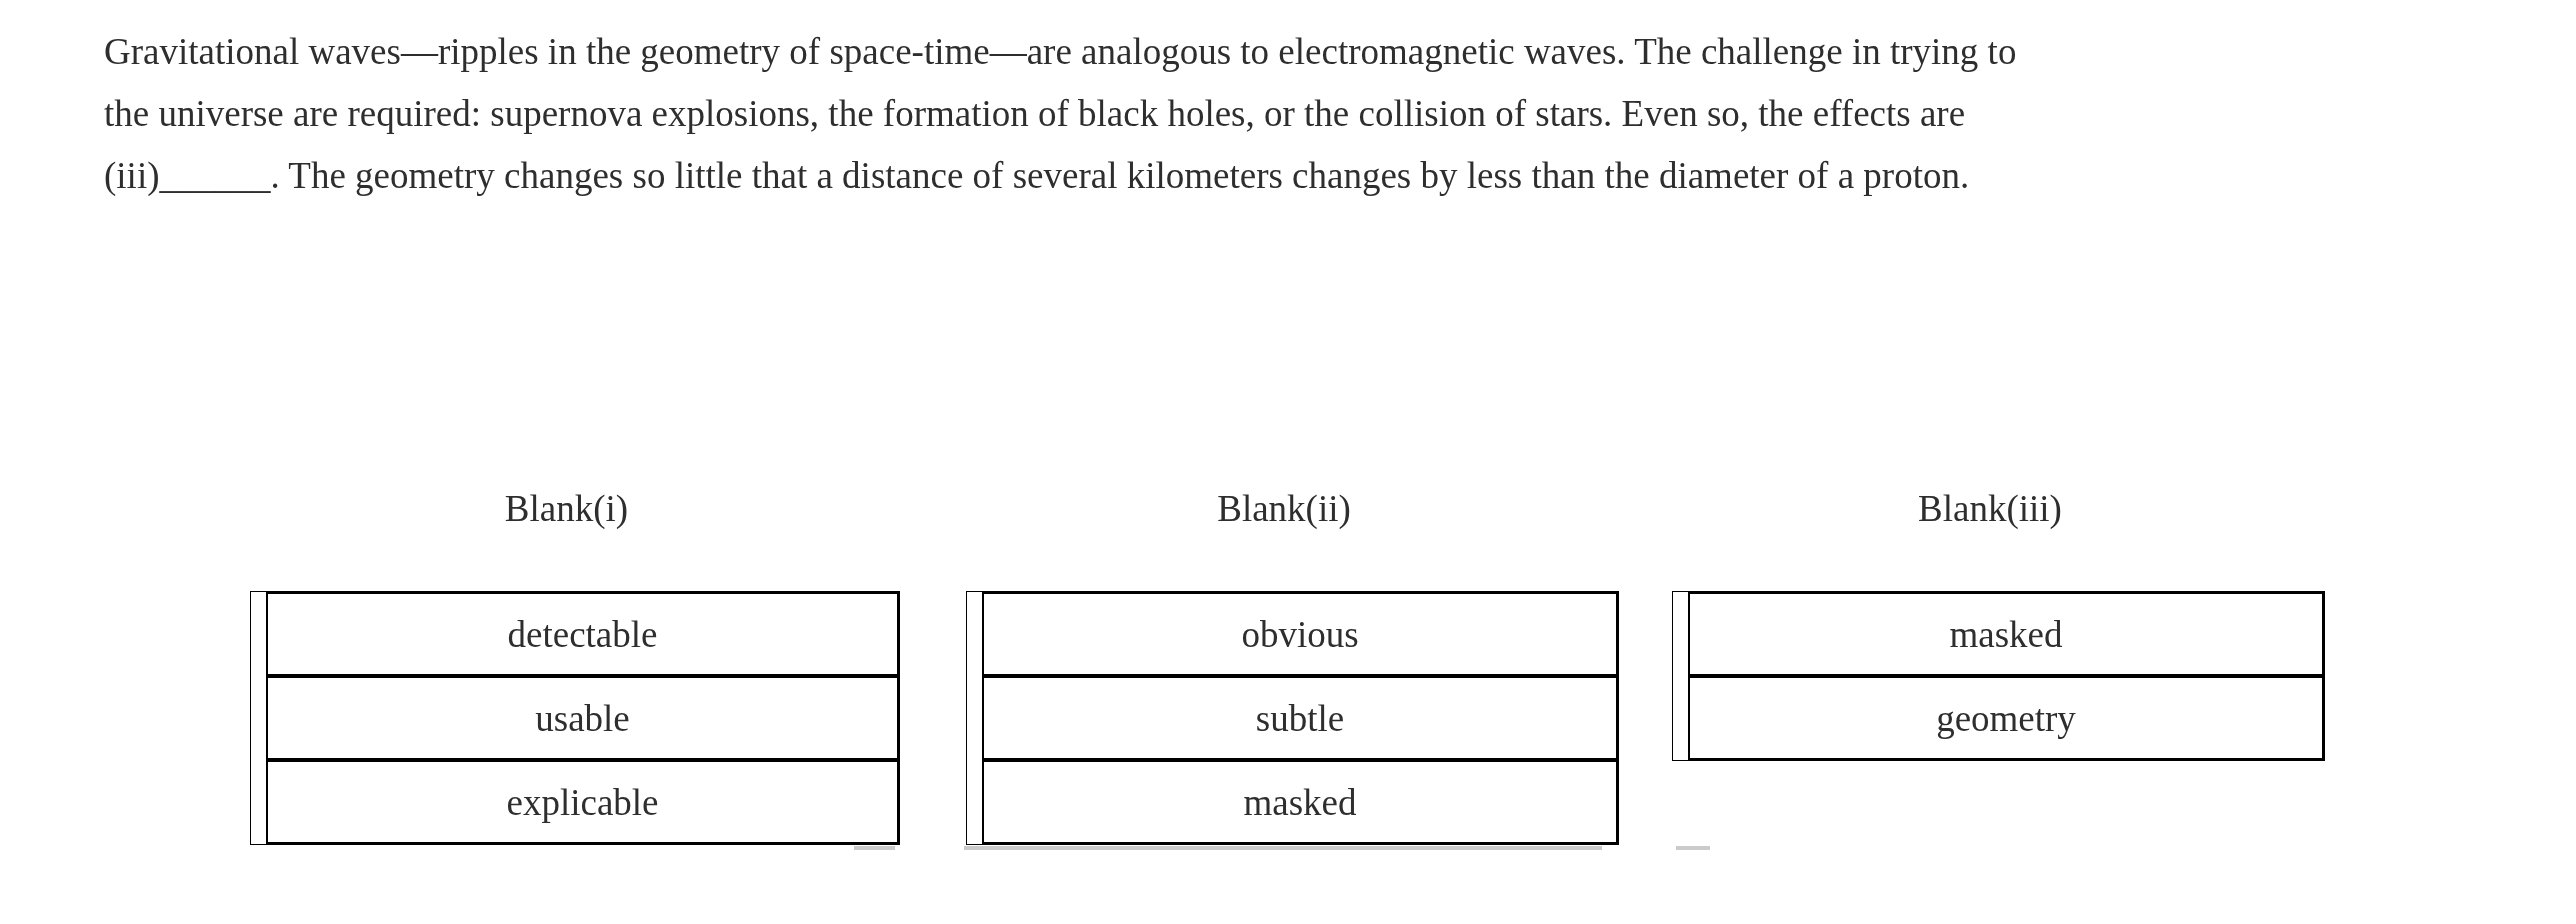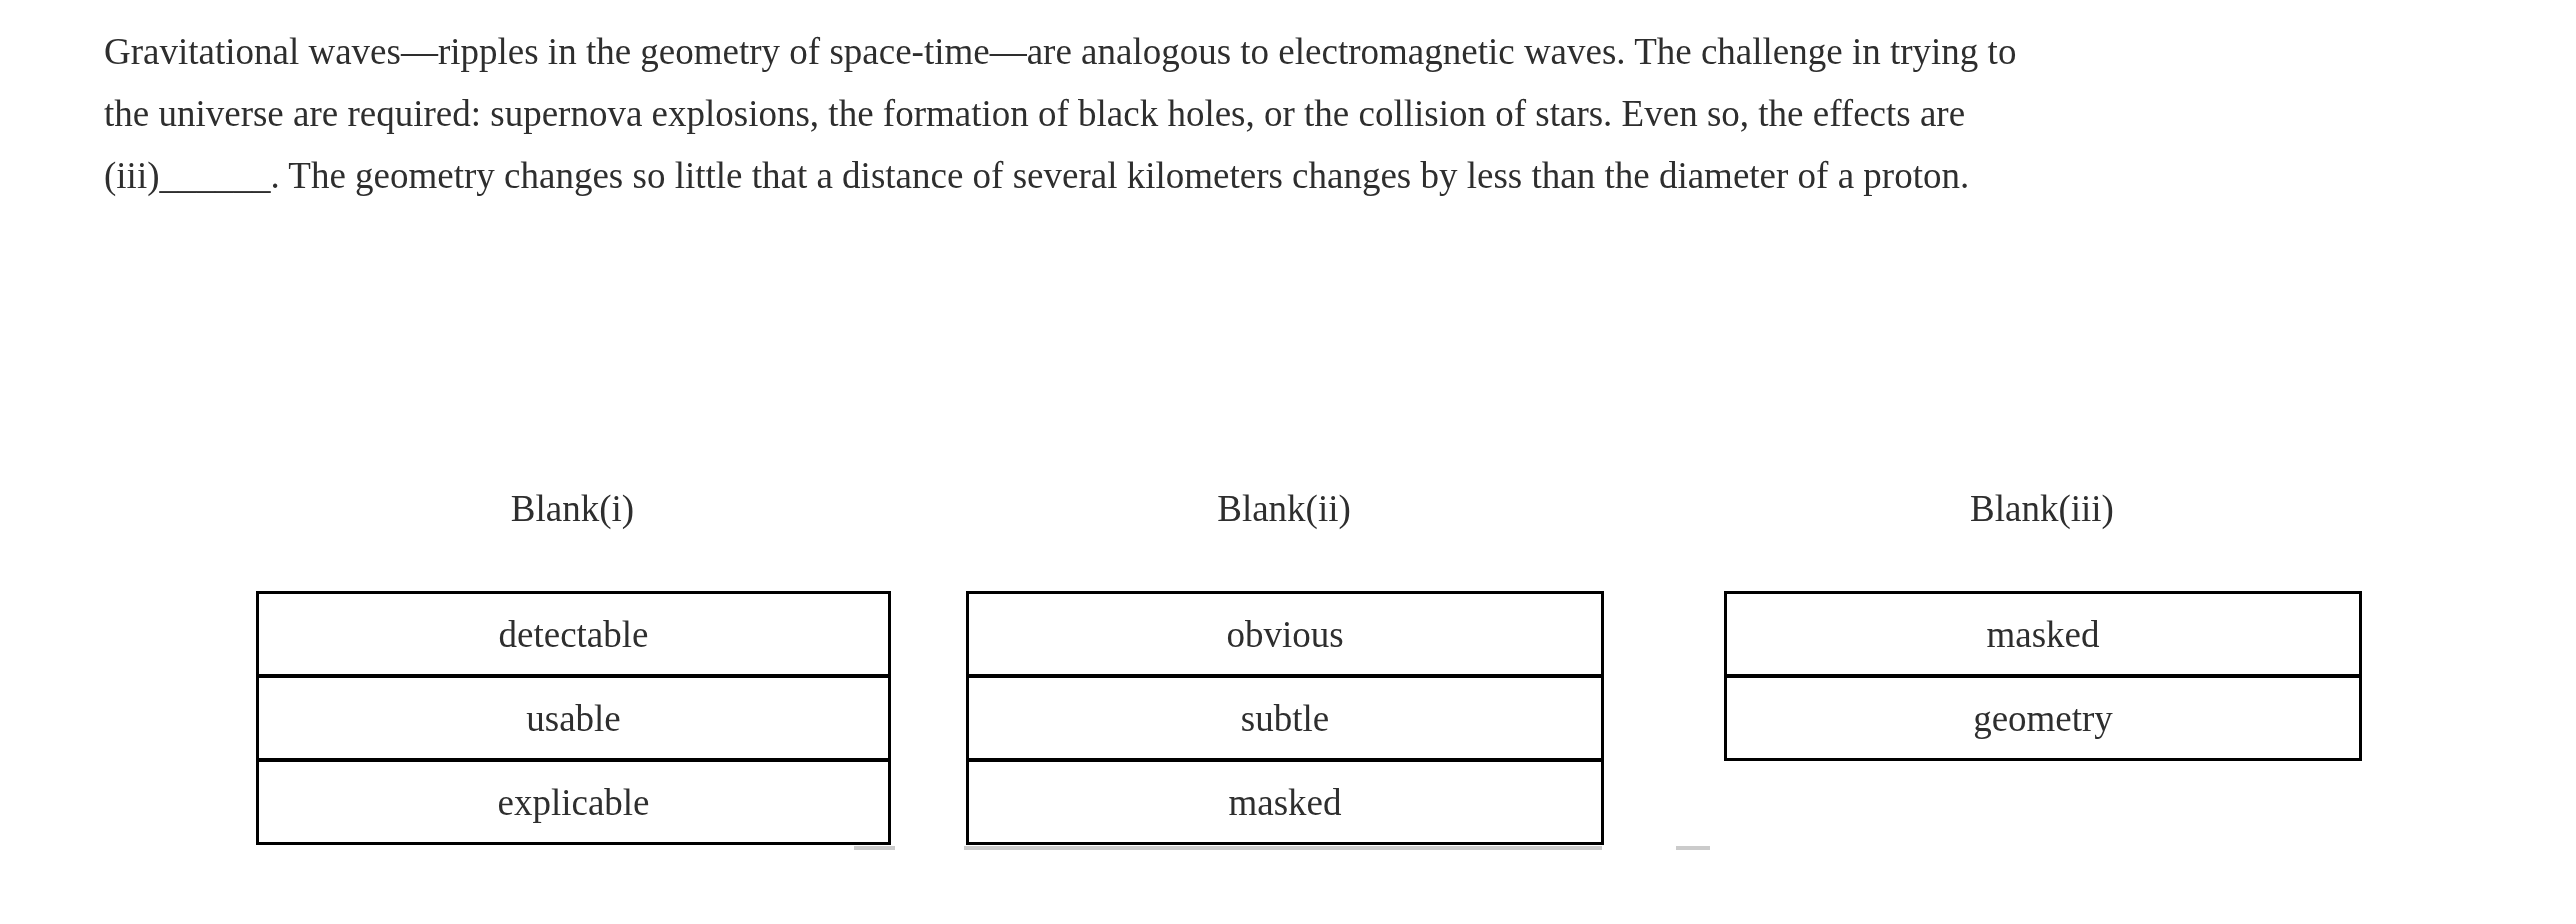--- a/index.html
+++ b/index.html
@@ -31,36 +31,37 @@
     font-size: 37px;
     line-height: 44px;
     text-align: center;
     color: #2e2e2e;
   }
   .choice-table {
     position: absolute;
     top: 591px;
     border: 0.8px solid #000000;
     background: #ffffff;
+    padding-left: 15px;
   }
   .choice-row {
     box-sizing: border-box;
     height: 84px;
     border: 2.4px solid #000000;
     display: flex;
     align-items: center;
     justify-content: center;
     font-size: 37px;
     color: #2e2e2e;
     cursor: pointer;
     background: #ffffff;
   }
-  .col1 { left: 256px;  width: 633px; }
+  .col1 { left: 250px;  width: 633px; }
   .col2 { left: 966px; width: 636px; }
-  .col3 { left: 1724px; width: 636px; }
+  .col3 { left: 1672px; width: 636px; }
   .shadow-artifact {
     position: absolute;
     top: 846px;
     height: 4.1px;
     background: #cbcbcb;
   }
   .shadow-a { left: 854px; width: 41px; }
   .shadow-b { left: 964px; width: 638px; }
   .shadow-c { left: 1676px; width: 34px; }
 </style>

